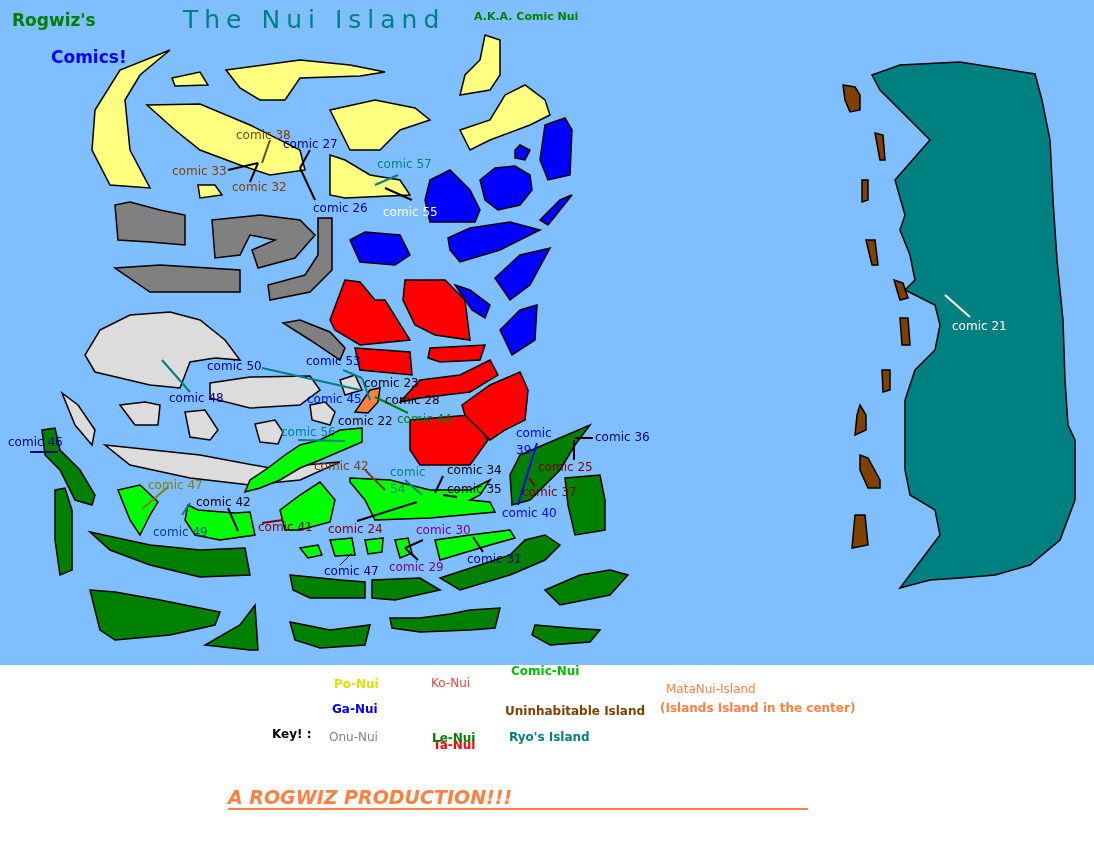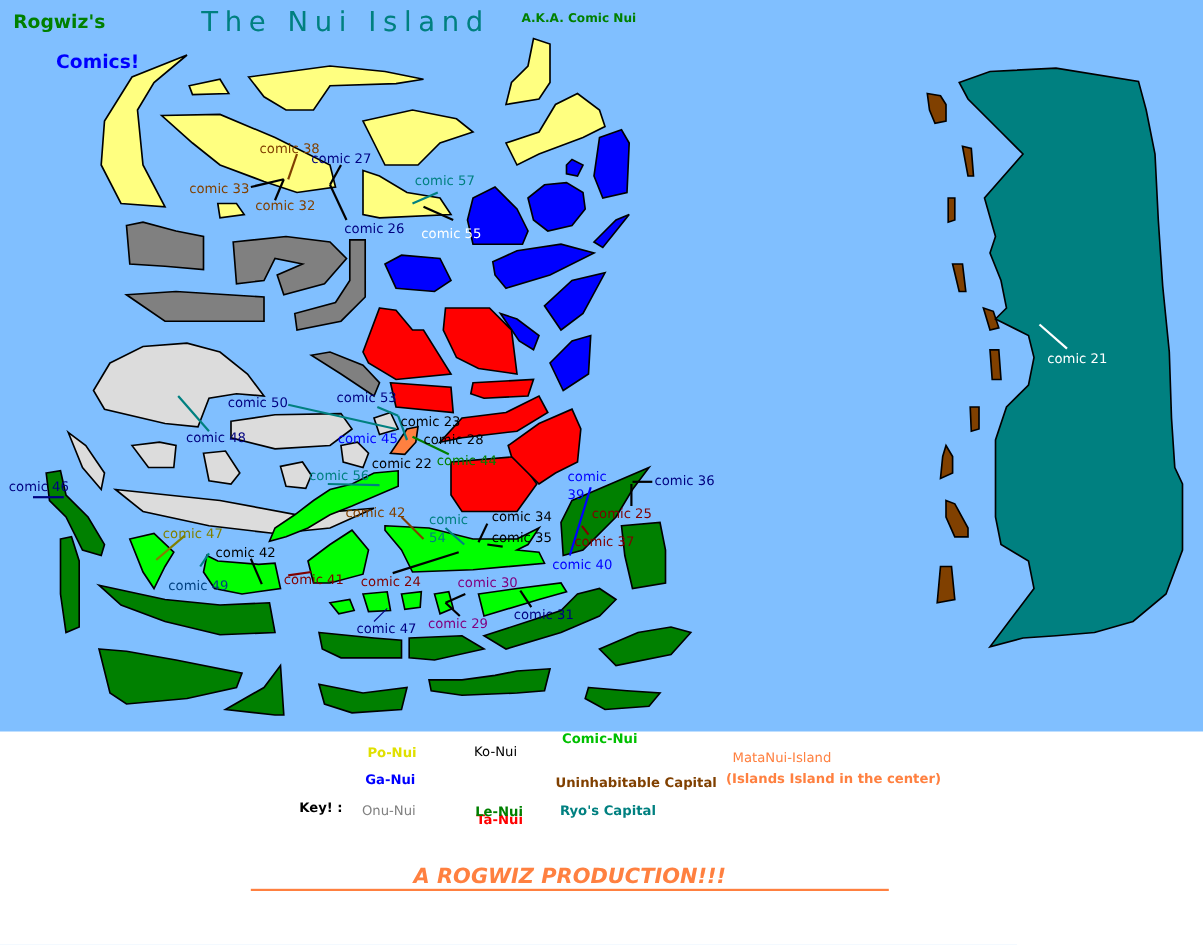--- a/index.html
+++ b/index.html
@@ -2,21 +2,21 @@
 <html><head>
 <meta charset="utf-8">
 <style>
   html, body { margin:0; padding:0; }
   body { width:1094px; height:859px; background:#ffffff; position:relative; overflow:hidden; font-family:"DejaVu Sans", sans-serif; }
   #sea { position:absolute; left:0; top:0; width:1094px; height:665px; background:#80bfff; }
   #map { position:absolute; left:0; top:0; }
   .title { position:absolute; font-family:"DejaVu Sans", sans-serif;text-align:center; }
   .lbl { font-family:"DejaVu Sans", sans-serif; font-size:12px; }
   .key { position:absolute; font-family:"DejaVu Sans", sans-serif; font-size:12px; font-weight:bold; white-space:nowrap; }
-  #production { position:absolute; left:228px; top:786px; width:580px; text-align:center; font-family:"DejaVu Sans", sans-serif; font-style:italic; font-weight:bold; font-size:19px; color:#ff8040; border-bottom:2px solid #ff8040; padding-bottom:0; line-height:22px; }
+  #production { position:absolute; left:228px; top:786px; width:580px; font-family:"DejaVu Sans", sans-serif; font-style:italic; font-weight:bold; font-size:19px; color:#ff8040; border-bottom:2px solid #ff8040; padding-bottom:0; line-height:22px; }
 </style>
 </head>
 <body>
 
 <div id="sea"></div>
 
 <svg id="map" width="1094" height="665" stroke="#000" stroke-width="1.5">
 
   <g fill="#ffff80">
     <path d="M170,50 L120,70 L95,110 L92,150 L110,185 L150,188 L130,150 L125,100 L140,75 Z"></path>
@@ -200,23 +200,23 @@
 <div class="title" style="left:12px;top:10px;font-size:17px;font-weight:bold;color:#008000;">Rogwiz's</div>
 <div class="title" style="left:11px;top:47px;font-size:17px;font-weight:bold;color:#0000ff;margin-left:40px;">Comics!</div>
 <div class="title" style="left:183px;top:5px;font-size:25px;letter-spacing:6px;color:#008080;">The Nui Island</div>
 <div class="title" style="left:474px;top:10px;font-size:11px;font-weight:bold;color:#008000;">A.K.A. Comic Nui</div>
 
 <div>
   <div class="key" style="left:272px;top:692px;color:#000;margin-top:35px;">Key! :</div>
   <div class="key" style="left:334px;top:677px;color:#e0e000;">Po-Nui</div>
   <div class="key" style="left:332px;top:702px;color:#0000ff;text-align:right;">Ga-Nui</div>
   <div class="key" style="left:329px;top:730px;color:#808080;font-weight:normal;">Onu-Nui</div>
-  <div class="key" style="left:431px;top:676px;color:#000000;font-weight:normal;">Ko-Nui</div>
+  <div class="key" style="left:431px;top:676px;color:#ef4444;font-weight:normal;">Ko-Nui</div>
   <div class="key" style="left:433px;top:702px;color:#ff0000;margin-top:36px;">Ta-Nui</div>
   <div class="key" style="left:432px;top:731px;color:#008000;">Le-Nui</div>
   <div class="key" style="left:511px;top:664px;color:#00c000;">Comic-Nui</div>
-  <div class="key" style="left:505px;top:704px;color:#804000;">Uninhabitable Capital</div>
-  <div class="key" style="left:509px;top:730px;color:#008080;">Ryo's Capital</div>
+  <div class="key" style="left:505px;top:704px;color:#804000;">Uninhabitable Island</div>
+  <div class="key" style="left:509px;top:730px;color:#008080;">Ryo's Island</div>
   <div class="key" style="left:666px;top:682px;color:#ff8040;font-weight:normal;">MataNui-Island</div>
   <div class="key" style="left:660px;top:701px;color:#ff8040;">(Islands Island in the center)</div>
 </div>
 
 <div id="production">A ROGWIZ PRODUCTION!!!</div>
 
 </body></html>

